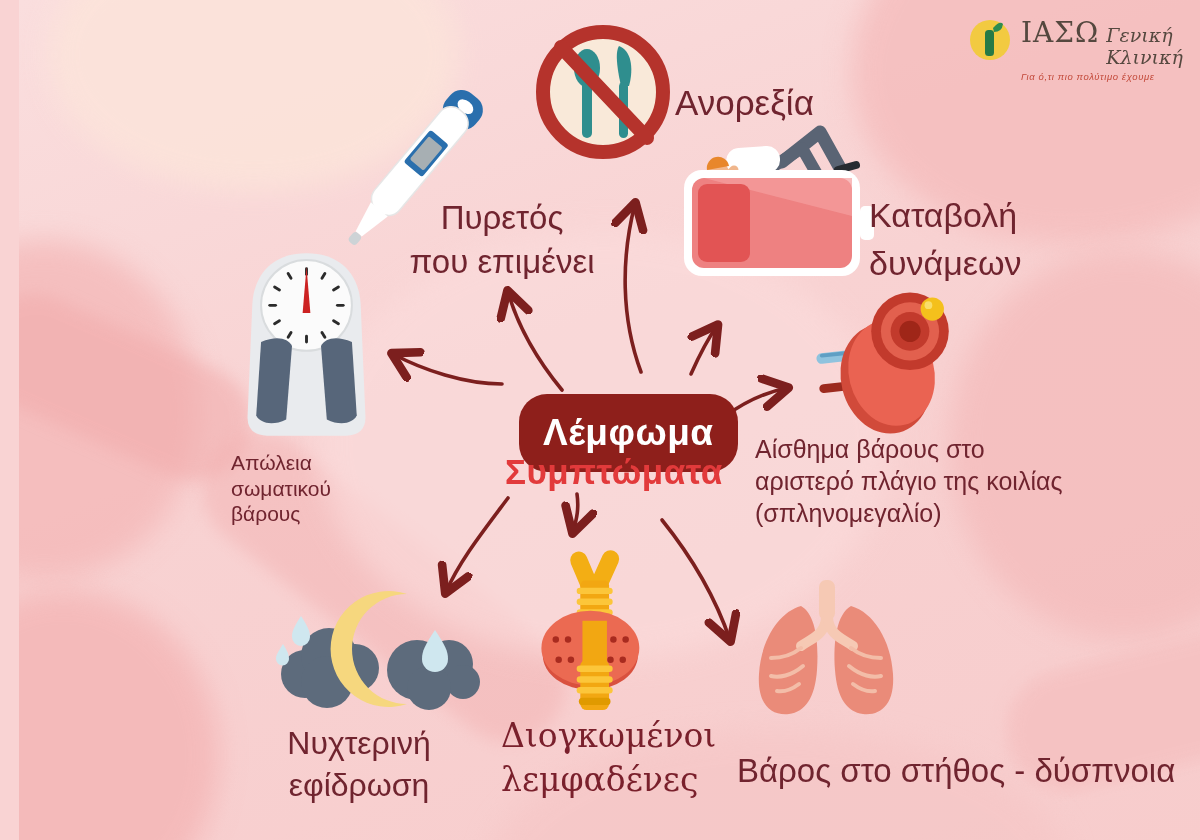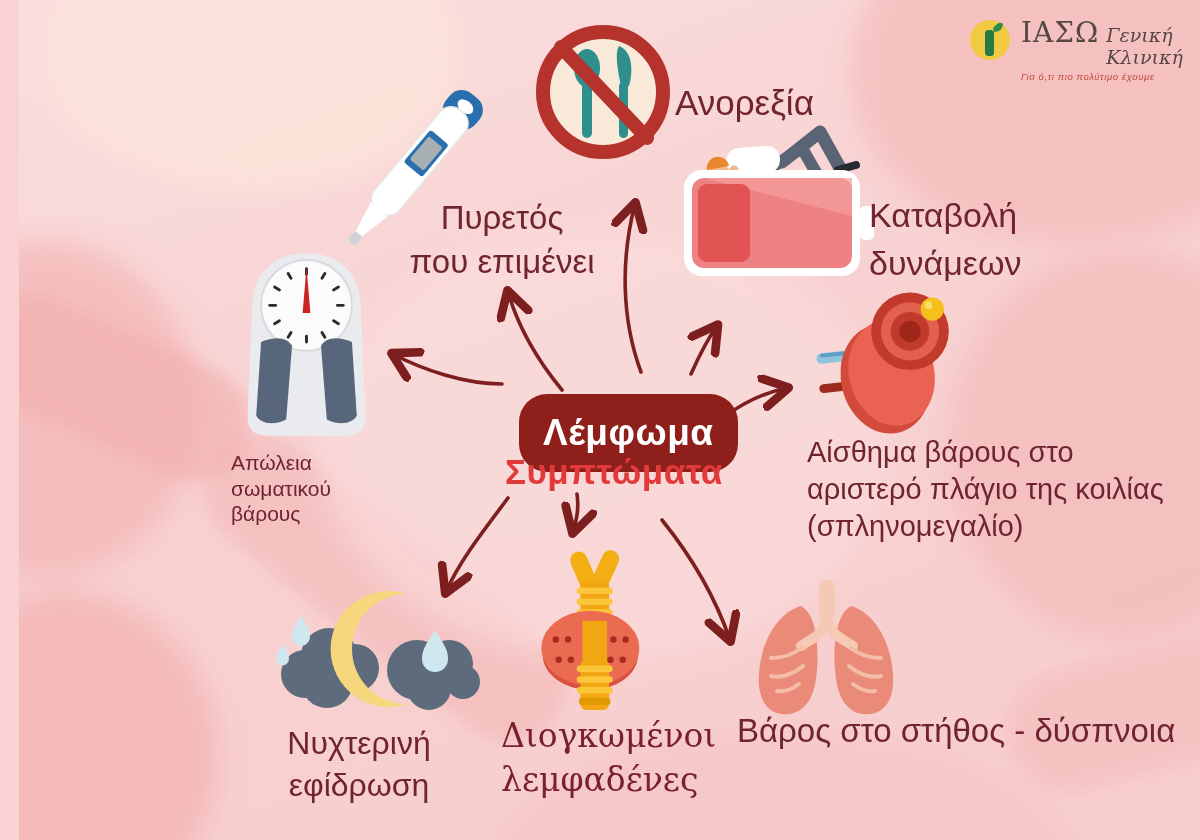--- a/index.html
+++ b/index.html
@@ -18,25 +18,25 @@
   
   .center-pill{position:absolute;left:500px;top:394px;background:#8e1f1b;color:#ffffff;
       border-radius:28px;padding:18px 24px;font-size:37px;font-weight:bold;letter-spacing:.5px;}
   .center-sub{position:absolute;left:486px;top:452px;width:214px;text-align:center;
       color:#e23a3b;font-size:35px;font-weight:bold;letter-spacing:.5px;}
   
   .sym-label{position:absolute;color:#70242f;white-space:pre-line;line-height:1.32;}
   .lab-anorexia{left:656px;top:80px;font-size:35px;}
   .lab-fever{left:378px;top:196px;width:210px;text-align:center;font-size:33px;}
   .lab-fatigue{left:850px;top:192px;font-size:34px;line-height:1.4;}
-  .lab-spleen{left:788px;top:434px;font-size:29px;line-height:1.27;}
+  .lab-spleen{left:736px;top:434px;font-size:25px;line-height:1.27;}
   .lab-weight{left:212px;top:450px;font-size:21px;line-height:1.22;}
   .lab-night{left:255px;top:722px;width:170px;text-align:center;font-size:32px;}
   .lab-lymph{left:482px;top:714px;font-size:33px;font-family:"DejaVu Serif",serif;color:#7a202c;}
-  .lab-lungs{left:718px;top:709px;font-size:33px;}
+  .lab-lungs{left:718px;top:749px;font-size:33px;}
   .icon{position:absolute;}
   svg{display:block;overflow:visible;}
 </style>
 </head>
 <body>
 
 <div id="canvas">
 
   <div class="blob" style="left:30px;top:-80px;width:410px;height:270px;background:#fce4da;opacity:.85;"></div>
   <div class="blob" style="left:830px;top:-140px;width:500px;height:380px;background:#f5bcbc;opacity:.8;transform:rotate(-12deg);"></div>

